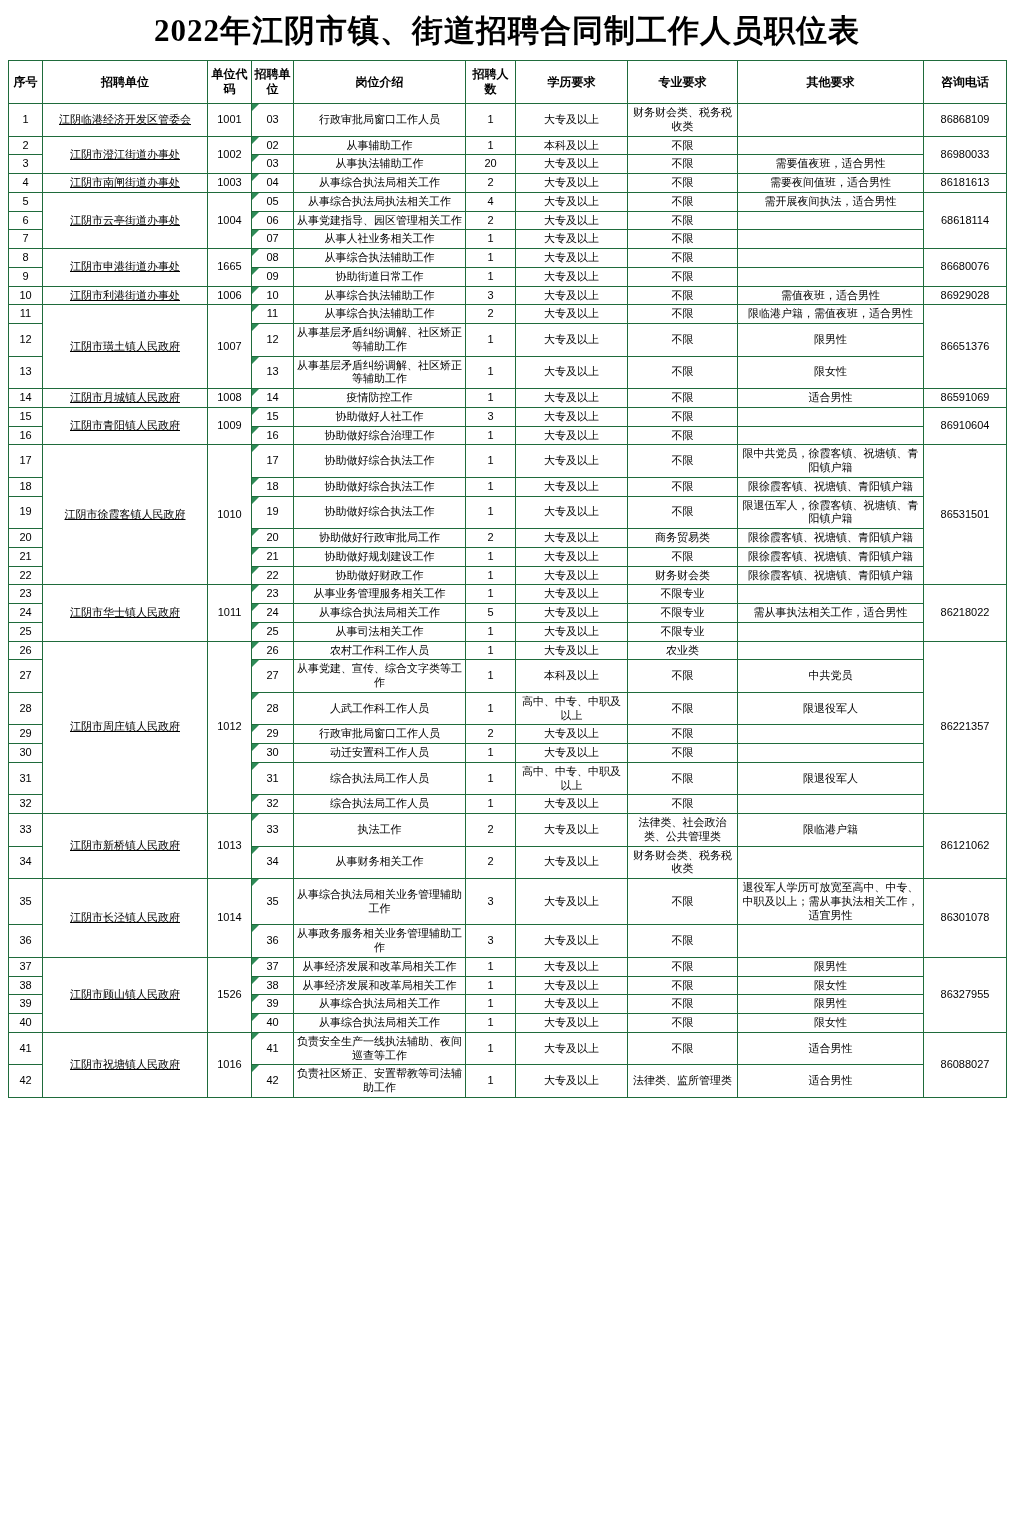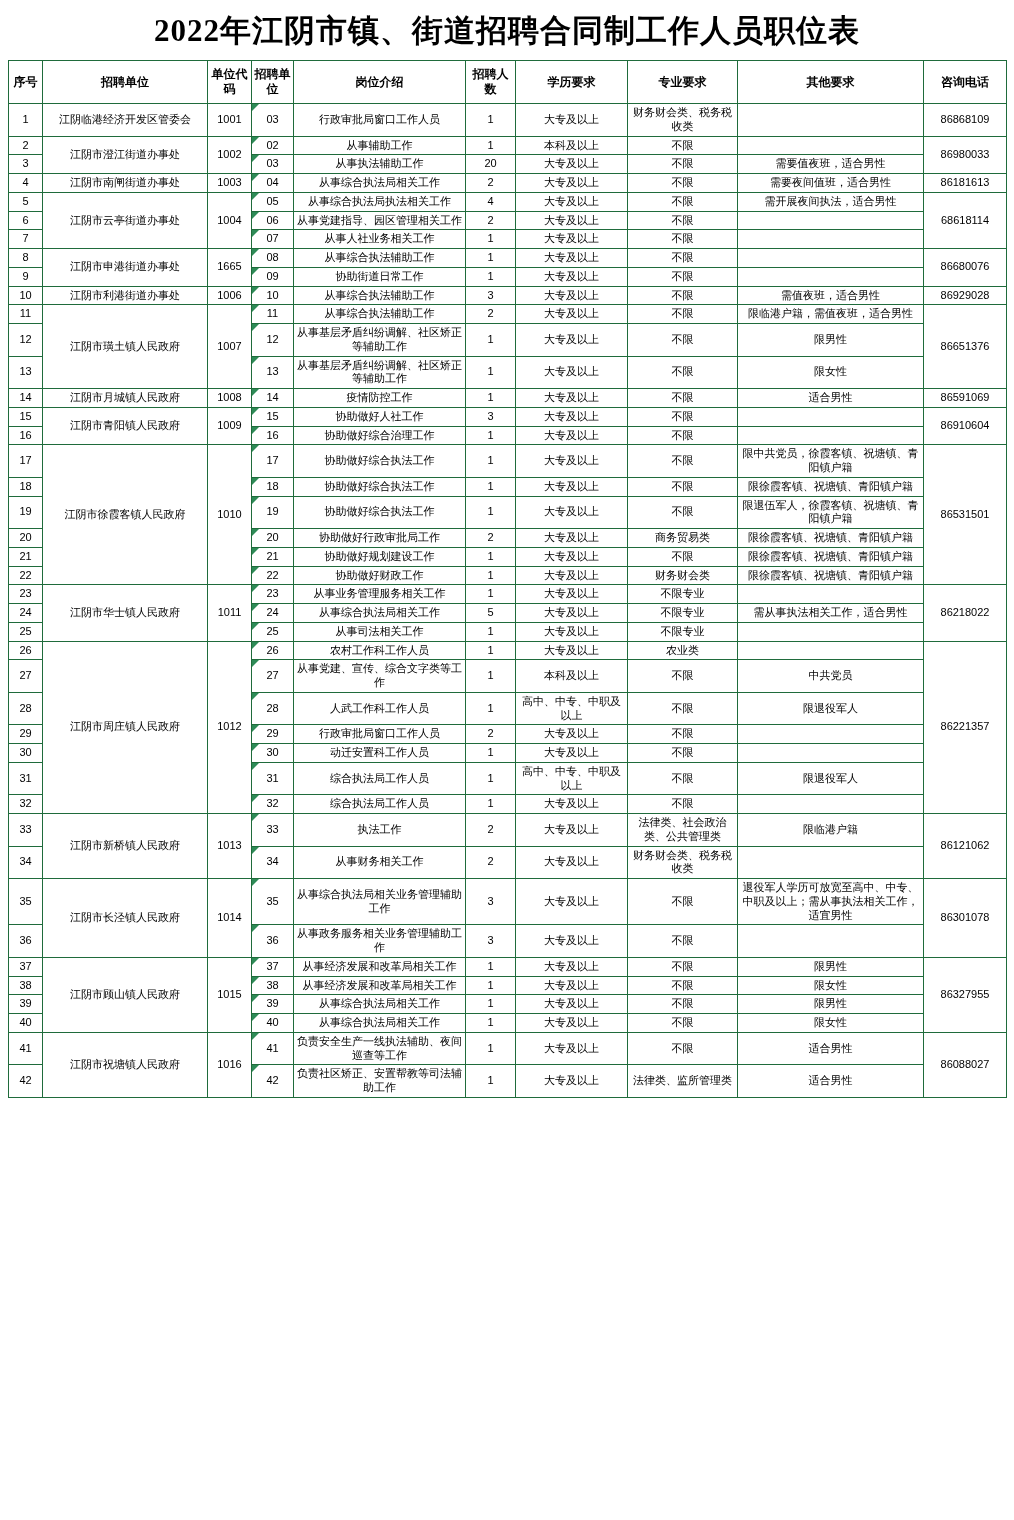--- a/index.html
+++ b/index.html
@@ -41,20 +41,21 @@
     word-break: break-all;
   }
   table.job-table thead th {
     font-weight: bold;
     font-size: 12px;
     height: 38px;
     padding: 2px 1px;
   }
   td.unit-name {
     font-size: 12px;
+    text-decoration: underline;
   }
   td.duty {
     font-size: 11px;
   }
   td.other {
     font-size: 10.5px;
   }
   
   td.code-cell {
     position: relative;
@@ -476,21 +477,21 @@
           <td class="code-cell">36</td>
           <td class="duty">从事政务服务相关业务管理辅助工作</td>
           <td>3</td>
           <td>大专及以上</td>
           <td>不限</td>
           <td class="other"></td>
         </tr>
         <tr>
           <td>37</td>
           <td class="unit-name" rowspan="4">江阴市顾山镇人民政府</td>
-          <td rowspan="4">1015</td>
+          <td rowspan="4">1526</td>
           <td class="code-cell">37</td>
           <td class="duty">从事经济发展和改革局相关工作</td>
           <td>1</td>
           <td>大专及以上</td>
           <td>不限</td>
           <td class="other">限男性</td>
           <td rowspan="4">86327955</td>
         </tr>
         <tr>
           <td>38</td>

